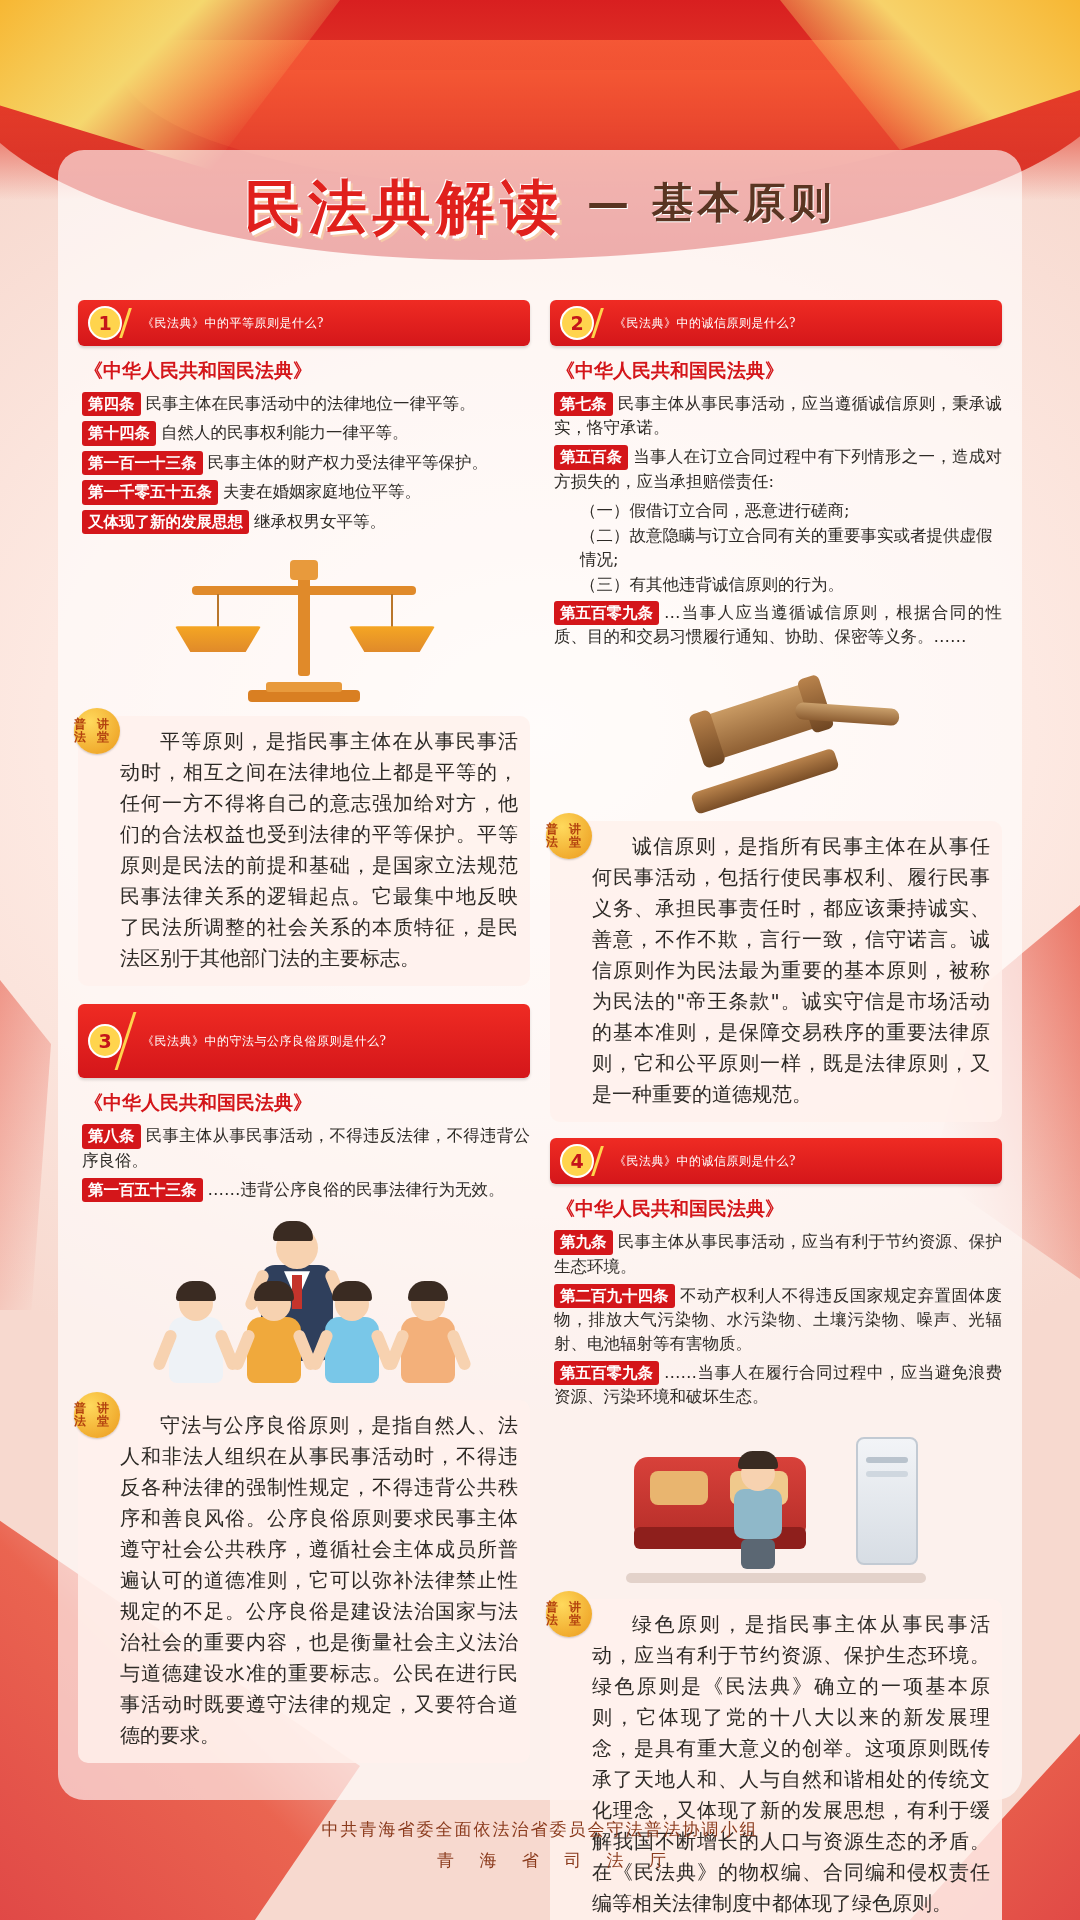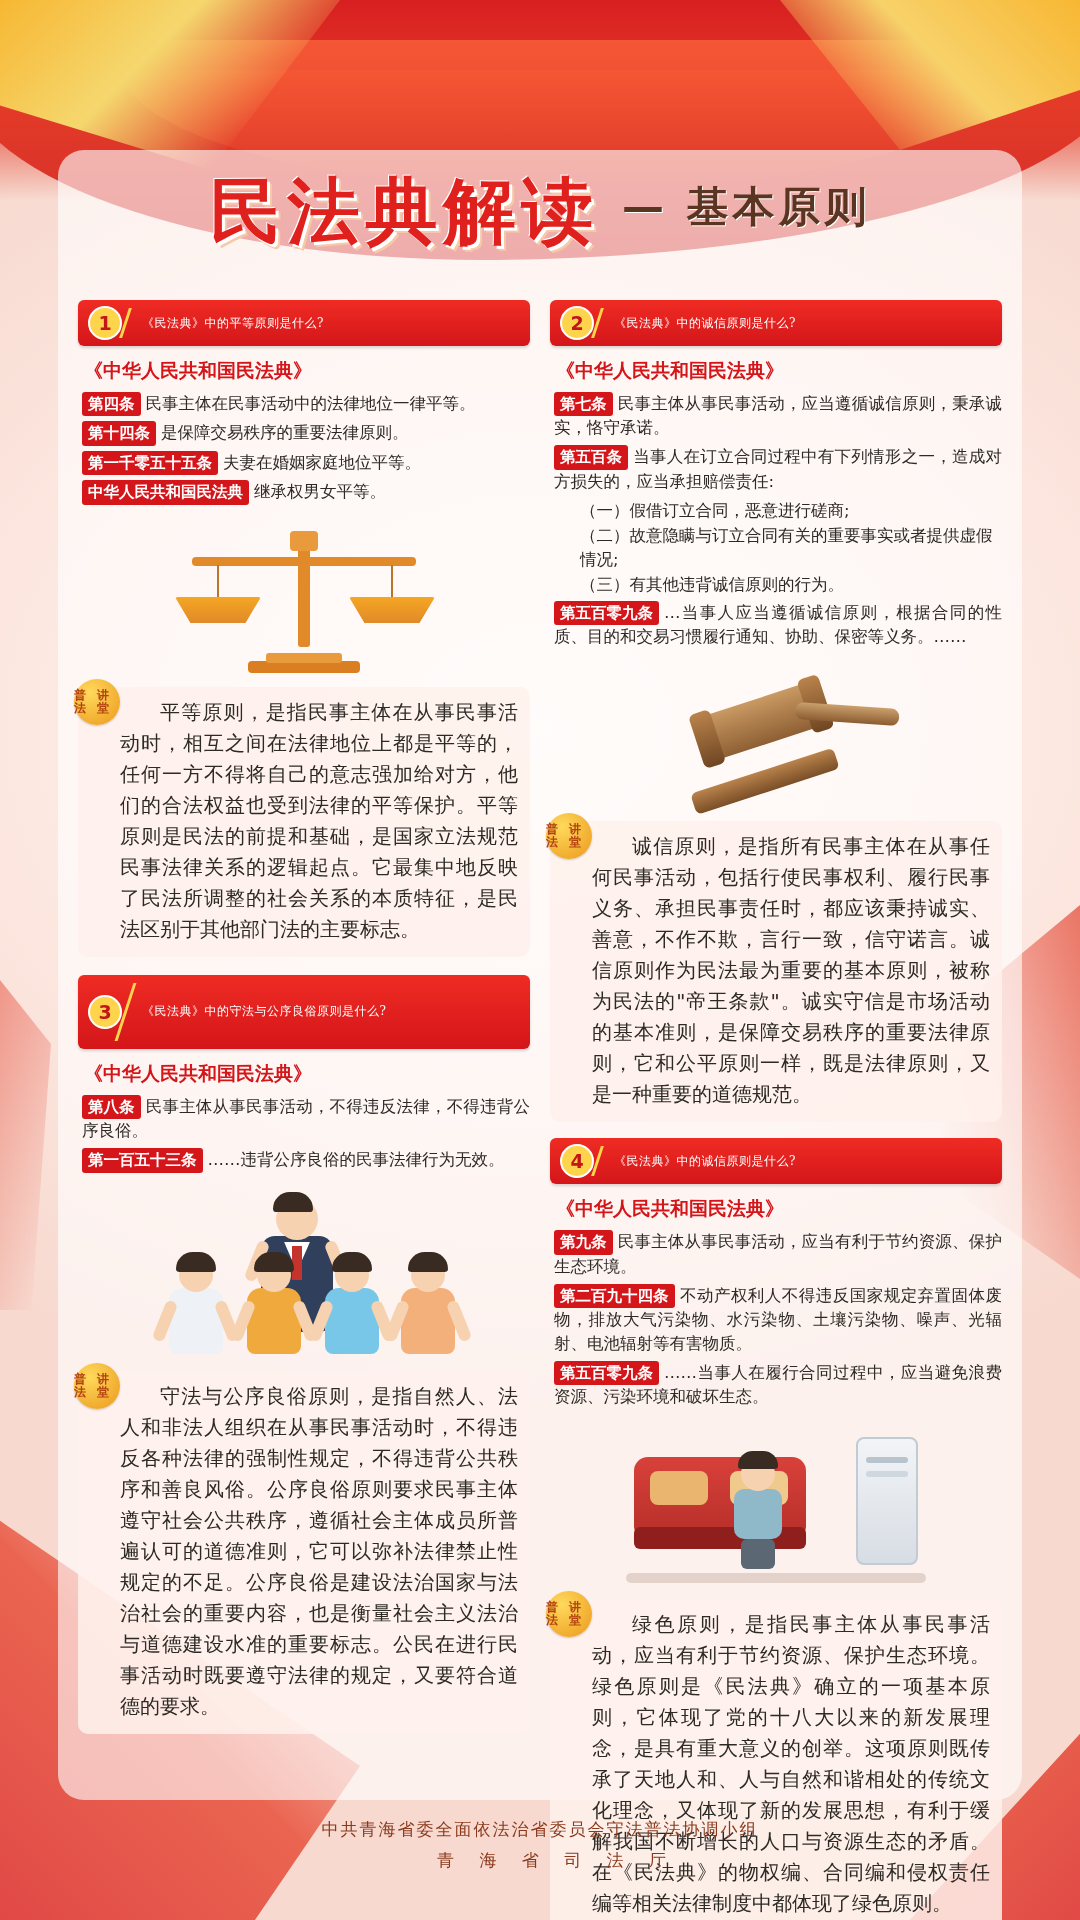--- a/index.html
+++ b/index.html
@@ -99,21 +99,21 @@
   .title-wrap {
     position: absolute;
     top: 175px; left: 0; right: 0;
     text-align: center;
     z-index: 6;
   }
   .main-title {
     display: inline-block;
     font-family: "DejaVu Serif", serif;
     font-weight: bold;
-    font-size: 72px;
+    font-size: 58px;
     letter-spacing: 6px;
     color: #e0201c;
     text-shadow:
       3px 3px 0 #ffffff,
       5px 5px 0 #f6c9a8,
       -1px -1px 0 #fff;
     line-height: 1;
     vertical-align: middle;
   }
   .sub-title {
@@ -397,27 +397,30 @@
           <span class="sec-num">1</span>
           <span class="sec-slash"></span>
           <span class="sec-title">《民法典》中的平等原则是什么?</span>
         </div>
         <div class="law-src">《中华人民共和国民法典》</div>
         <div class="articles">
           <div class="art">
             <span class="tag">第四条</span><span>民事主体在民事活动中的法律地位一律平等。</span>
           </div>
           <div class="art">
-            <span class="tag">第十四条</span><span>是保障交易秩序的重要法律原则。</span>
+            <span class="tag">第十四条</span><span>自然人的民事权利能力一律平等。</span>
+          </div>
+          <div class="art">
+            <span class="tag">第一百一十三条</span><span>民事主体的财产权力受法律平等保护。</span>
           </div>
           <div class="art">
             <span class="tag">第一千零五十五条</span><span>夫妻在婚姻家庭地位平等。</span>
           </div>
           <div class="art">
-            <span class="tag">中华人民共和国民法典</span><span>继承权男女平等。</span>
+            <span class="tag">又体现了新的发展思想</span><span>继承权男女平等。</span>
           </div>
         </div>
 
         <div class="illus">
           <div class="scale">
             <div class="base"></div>
               <div class="base2"></div>
             <div class="post"></div>
               <div class="knob"></div>
               <div class="beam"></div>

